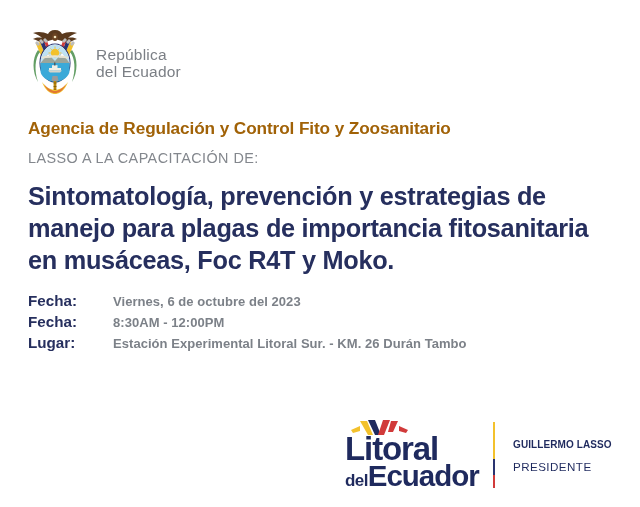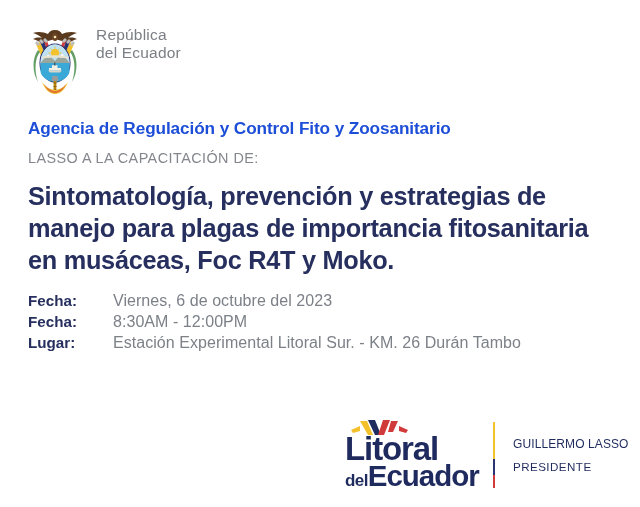--- a/index.html
+++ b/index.html
@@ -18,20 +18,21 @@
     background: #ffffff;
     overflow: hidden;
   }
 
   
   .header-block {
     position: absolute;
     left: 24px;
     top: 26px;
     display: flex;
+    align-items: center;
   }
   .coat-wrap {
     width: 62px;
     height: 74px;
     position: relative;
     flex: 0 0 auto;
   }
   .coat-svg { display: block; width: 62px; height: 74px; }
 
   .republica {
@@ -42,21 +43,21 @@
     font-weight: 400;
     letter-spacing: 0.2px;
     white-space: pre-line;
   }
 
   
   .agency {
     position: absolute;
     left: 28px;
     top: 118px;
-    color: #1d4ed8;
+    color: #a16207;
     font-size: 17.2px;
     font-weight: bold;
     letter-spacing: -0.1px;
     white-space: nowrap;
   }
 
   
   .invita {
     position: absolute;
     left: 28px;
@@ -99,22 +100,22 @@
     height: 21px;
   }
   .det-label {
     flex: 0 0 85px;
     color: #262f5e;
     font-size: 15.2px;
     font-weight: bold;
   }
   .det-value {
     color: #7c8188;
-    font-size: 16px;
-    font-weight: 400;
+    font-size: 13px;
+    font-weight: 700;
     letter-spacing: 0.05px;
   }
 
   
   .footer {
     position: absolute;
     left: 345px;
     top: 419px;
     display: flex;
     align-items: center;
@@ -174,22 +175,22 @@
     flex: 0 0 auto;
   }
 
   .president {
     flex: 0 0 auto;
     line-height: 13px;
   }
   .pres-name {
     display: block;
     color: #1f2a5e;
-    font-size: 12px;
-    font-weight: normal;
+    font-size: 10px;
+    font-weight: bold;
     letter-spacing: 0.1px;
   }
   .pres-role {
     display: block;
     color: #1f2a5e;
     font-size: 11.6px;
     font-weight: 400;
     letter-spacing: 0.45px;
     margin-top: 9px;
   }

